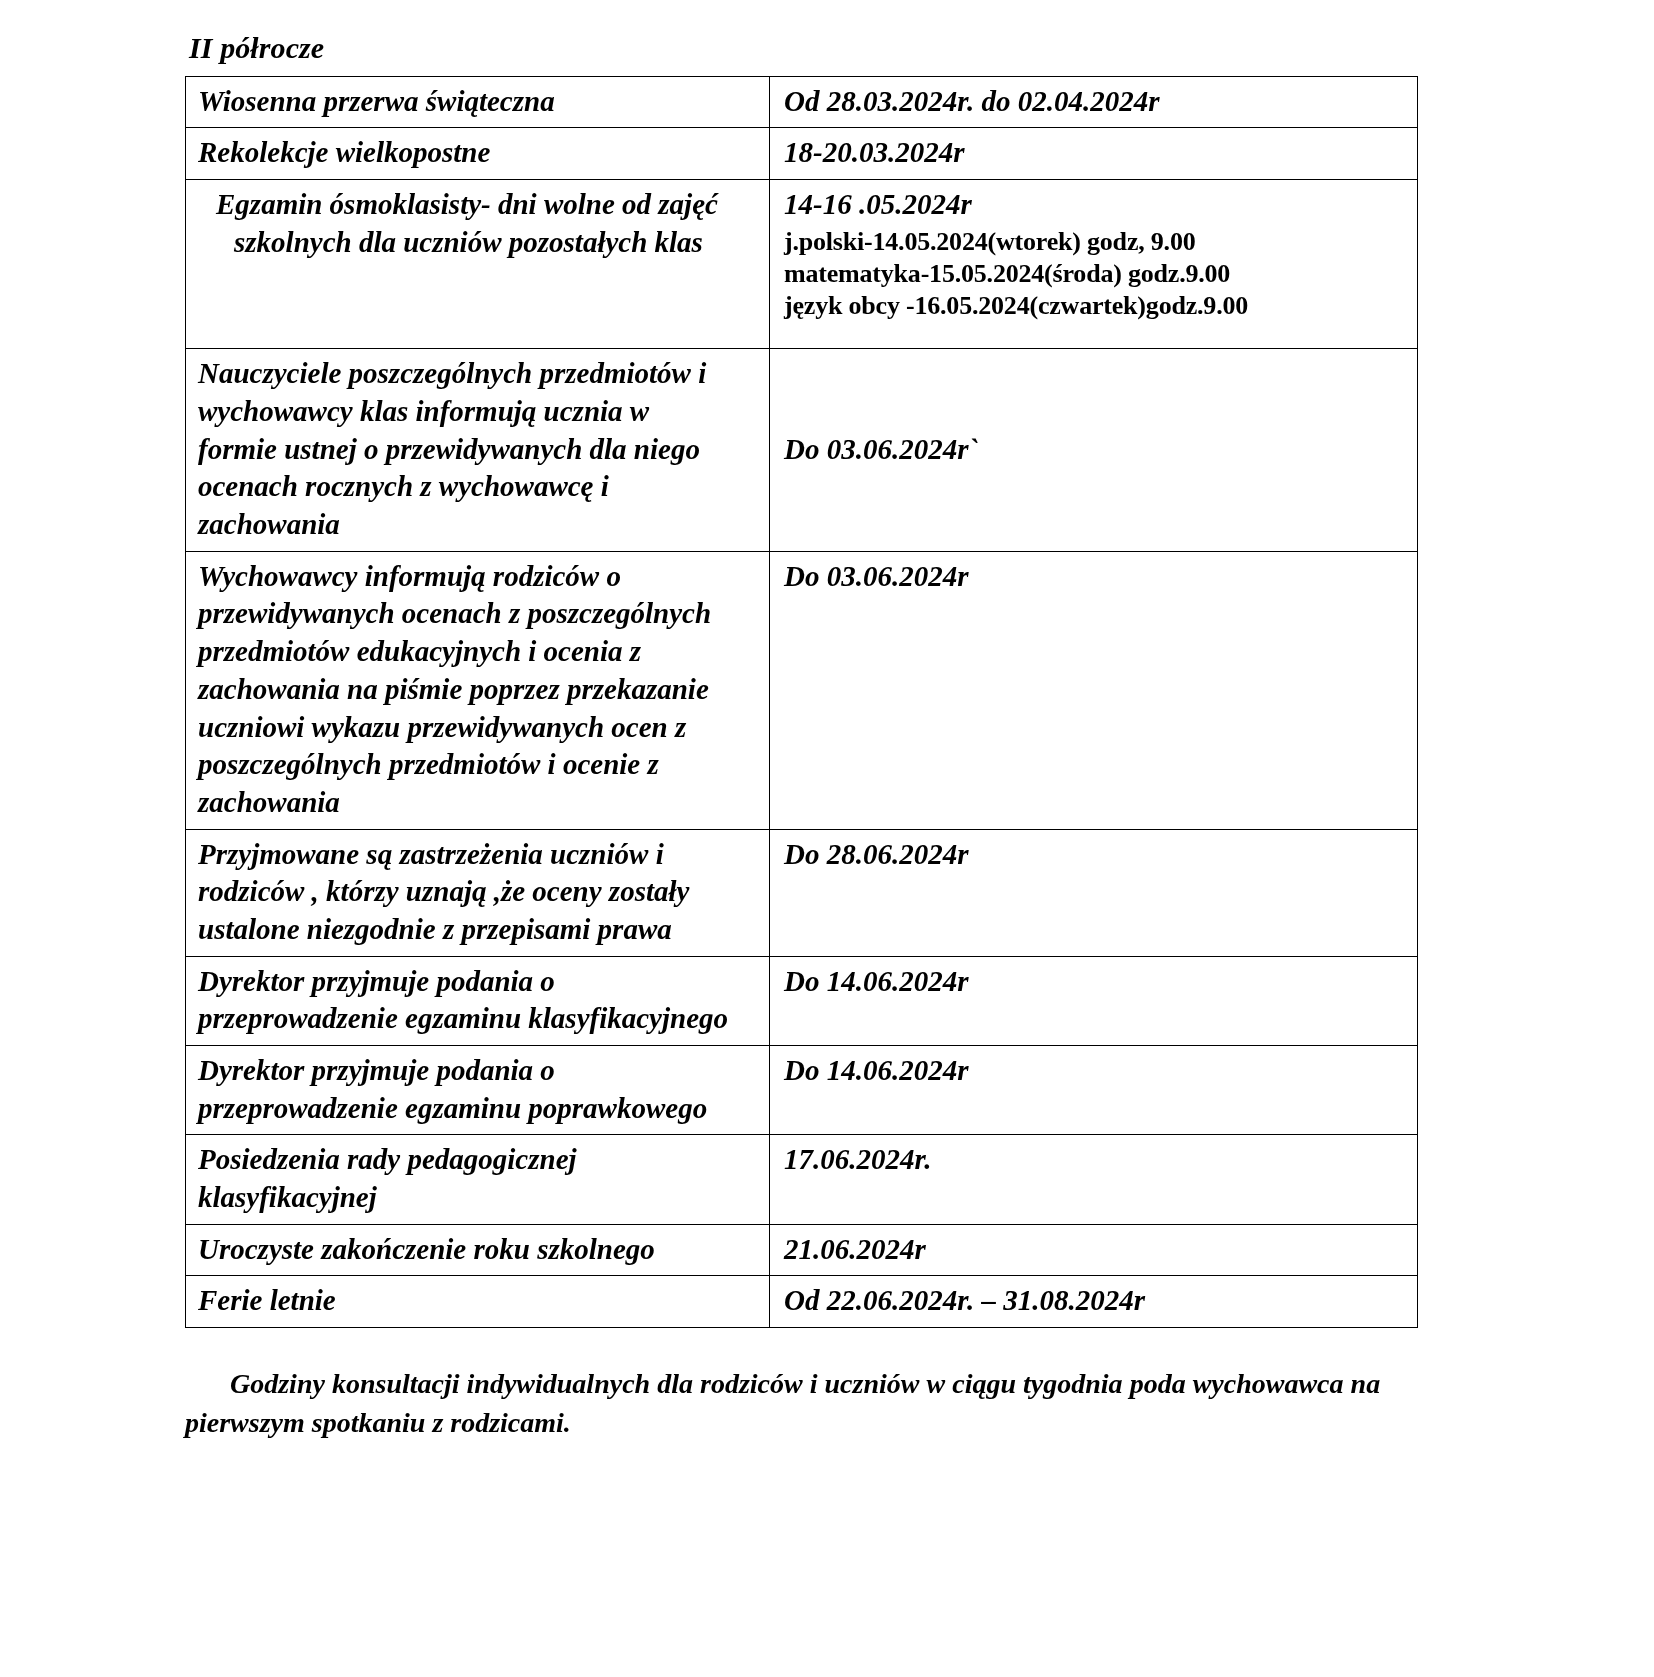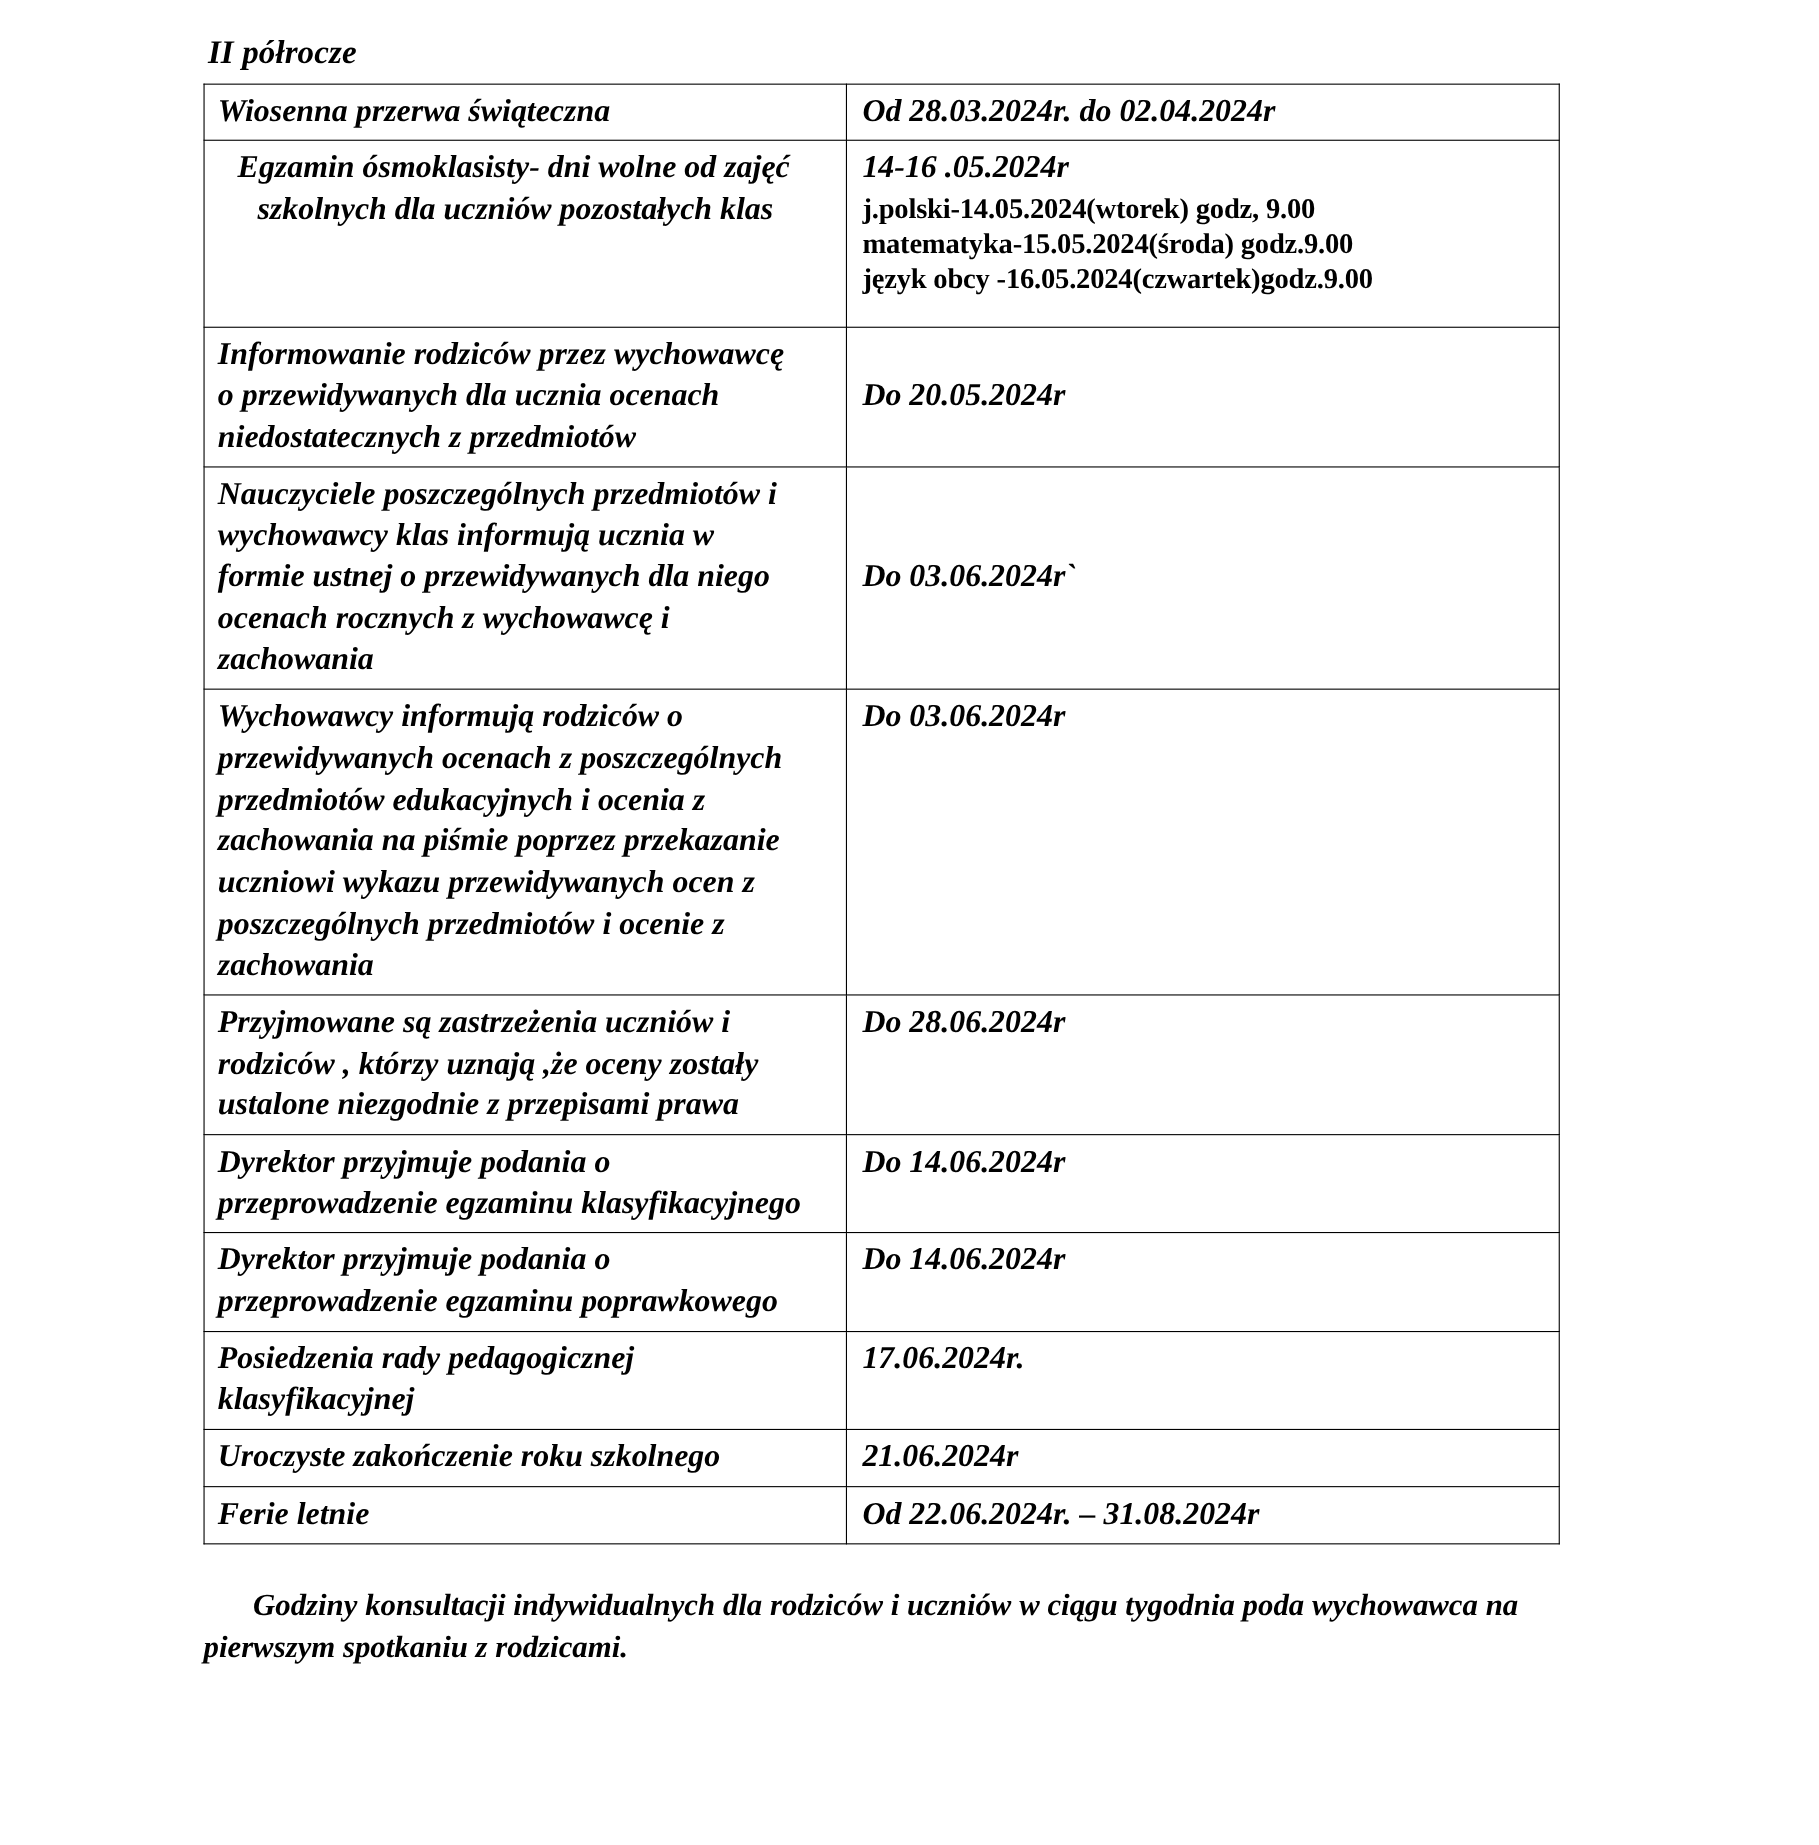--- a/index.html
+++ b/index.html
@@ -132,45 +132,43 @@
         <tr>
           <td class="label">
             <span>Wiosenna przerwa świąteczna</span>
           </td>
           <td class="value">
             <span>Od 28.03.2024r. do 02.04.2024r</span>
           </td>
         </tr>
 
 
+        <tr>
+          <td class="label">
+            <span>Rekolekcje wielkopostne</span>
+          </td>
+          <td class="value">
+            <span>18-20.03.2024r</span>
+          </td>
+        </tr>
 
         <tr>
           <td class="label indent-cell">
             <div>Egzamin ósmoklasisty- dni wolne od zajęć</div>
             <div class="line-2">szkolnych dla uczniów pozostałych klas</div>
             <span class="spacer-rowpad"></span>
           </td>
           <td class="value">
             <div class="exam-head">14-16 .05.2024r</div>
             <div class="upright">j.polski-14.05.2024(wtorek) godz, 9.00</div>
             <div class="upright">matematyka-15.05.2024(środa) godz.9.00</div>
             <div class="upright">język obcy -16.05.2024(czwartek)godz.9.00</div>
           </td>
         </tr>
 
-        <tr>
-          <td class="label">
-            <div>Informowanie rodziców przez wychowawcę</div>
-            <div>o przewidywanych dla ucznia ocenach</div>
-            <div>niedostatecznych z przedmiotów</div>
-          </td>
-          <td class="value mid">
-            <span>Do 20.05.2024r</span>
-          </td>
-        </tr>
 
         <tr>
           <td class="label">
             <div>Nauczyciele poszczególnych przedmiotów i</div>
             <div>wychowawcy klas informują ucznia w</div>
             <div>formie ustnej o przewidywanych dla niego</div>
             <div>ocenach rocznych z wychowawcę i</div>
             <div>zachowania</div>
           </td>
           <td class="value mid">

